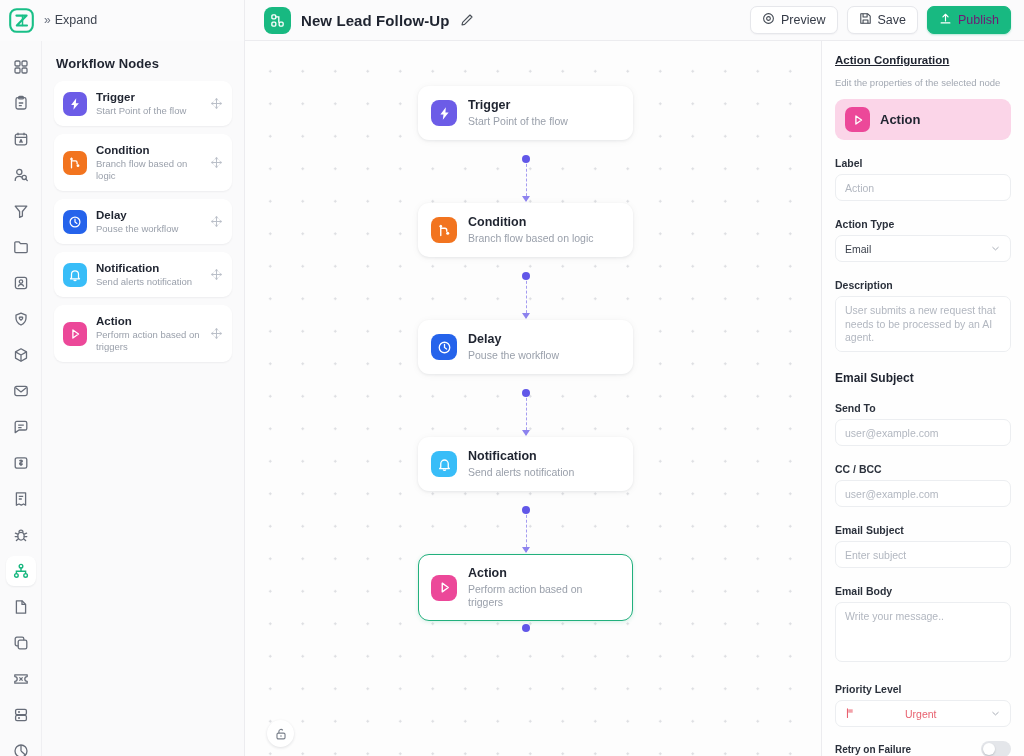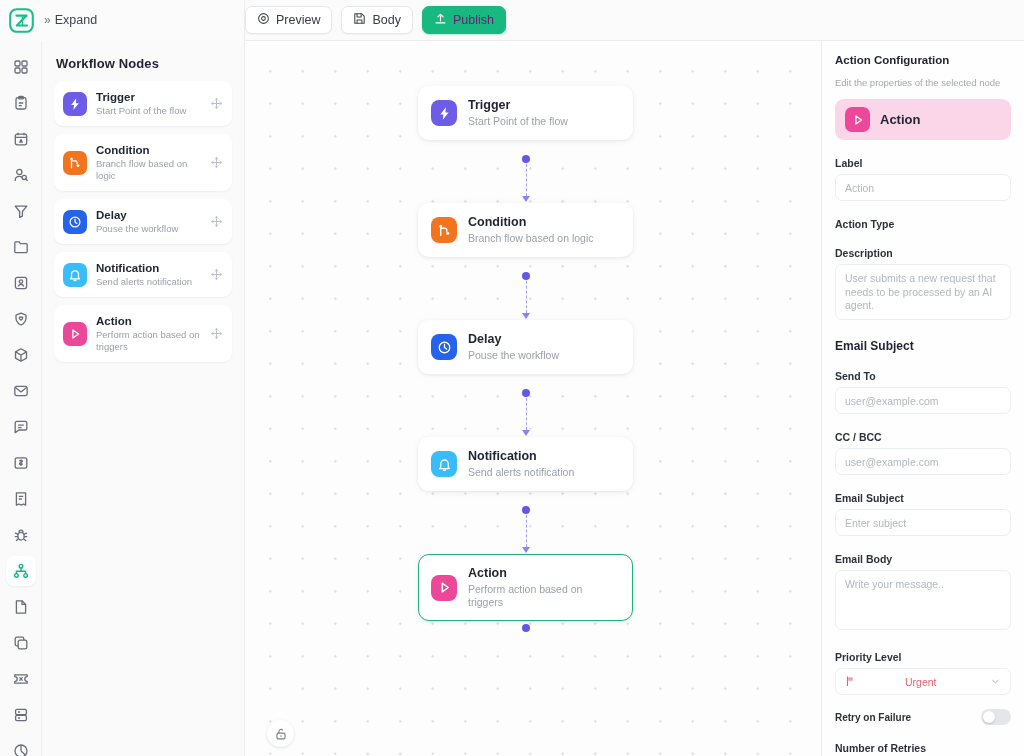--- a/index.html
+++ b/index.html
@@ -142,21 +142,21 @@
     justify-content: center; box-shadow: 0 1px 3px rgba(16,24,40,.12);
     cursor: pointer; color: #7a808b; z-index: 5;
   }
 
   
   .inspector {
     width: 203px; min-width: 203px; background: #fefefe;
     border-left: 1px solid #ececef; padding: 13px 13px 0 13px;
     overflow: hidden;
   }
-  .ins-title { font-size: 11.5px; font-weight: 700; color: #1f2430; }
+  .ins-title { font-size: 11.5px; font-weight: 700; color: #1f2430; text-decoration: underline; }
   .ins-sub { font-size: 9.5px; color: #a2a8b2; margin-top: 11px; line-height: 12px; }
   .ins-chip {
     margin-top: 10px; background: #fbd5e8; border-radius: 9px;
     padding: 8px 10px; display: flex; align-items: center; gap: 10px;
   }
   .chip-ico { width: 25px; height: 25px; border-radius: 7px; flex: 0 0 auto;
     display: flex; align-items: center; justify-content: center; }
   .chip-label { font-size: 13px; font-weight: 700; color: #1f2430; }
 
   .fld { margin-top: 17px; }
@@ -199,39 +199,55 @@
           <path d="M7.4 7.6h10.2l-9.8 9.9h10.2" fill="none" stroke="#19bf87" stroke-width="2.1" stroke-linecap="round" stroke-linejoin="round"></path>
           <path d="M13.5 7.6v9.9" stroke="#19bf87" stroke-width="1.5" stroke-linecap="round"></path>
         </svg>
       </div>
       <div class="expand-btn">
         <span class="expand-chev">»</span>
         <span>Expand</span>
       </div>
     </div>
 
+    <div class="title-zone">
+      <div class="title-badge">
+        <svg width="15" height="15" viewBox="0 0 16 16" fill="none" stroke="#ffffff" stroke-width="1.4" stroke-linecap="round">
+          <rect x="2" y="2" width="4.2" height="4.2" rx="1.1"></rect>
+          <rect x="9.8" y="9.8" width="4.2" height="4.2" rx="1.1"></rect>
+          <rect x="2" y="9.8" width="4.2" height="4.2" rx="1.1"></rect>
+          <path d="M6.2 4.1h3.2v5.7"></path>
+        </svg>
+      </div>
+      <div class="wf-title">New Lead Follow-Up</div>
+      <span class="edit-pencil">
+        <svg width="14" height="14" viewBox="0 0 16 16" fill="none" stroke="#4a5058" stroke-width="1.3" stroke-linecap="round" stroke-linejoin="round">
+          <path d="M11.4 2.3l2.3 2.3-8.4 8.4-3 .7.7-3z"></path>
+        </svg>
+      </span>
+    </div>
 
     <div class="actions-zone">
       <div class="btn">
         <span>
           <svg width="13" height="13" viewBox="0 0 16 16" fill="none" stroke="#3f4650" stroke-width="1.3">
             <circle cx="8" cy="8" r="6"></circle>
               <circle cx="8" cy="8" r="2.3"></circle>
           </svg>
         </span>
         <span>Preview</span>
       </div>
       <div class="btn">
         <span>
           <svg width="13" height="13" viewBox="0 0 16 16" fill="none" stroke="#3f4650" stroke-width="1.3" stroke-linejoin="round">
             <path d="M2.2 2.2h8.6l3 3v8.6H2.2z"></path>
               <path d="M5 2.2v4h5v-4M5 13.8v-4h6v4"></path>
           </svg>
         </span>
-        <span>Body</span>
+        <span>Save</span>
       </div>
       <div class="btn primary">
         <span>
           <svg width="13" height="13" viewBox="0 0 16 16" fill="none" stroke="#ffffff" stroke-width="1.4" stroke-linecap="round" stroke-linejoin="round">
             <path d="M8 11V2.8M4.8 6L8 2.8 11.2 6M2.6 13.4h10.8"></path>
           </svg>
         </span>
         <span>Publish</span>
       </div>
     </div>
@@ -580,20 +596,28 @@
         <div class="chip-label">Action</div>
       </div>
 
       <div class="fld">
         <label class="fld-label">Label</label>
         <input class="ctrl" type="text" placeholder="Action" style="">
       </div>
 
       <div class="fld">
         <label class="fld-label">Action Type</label>
+        <div class="ctrl sel">
+          <span>Email</span>
+          <span class="chev">
+            <svg width="11" height="11" viewBox="0 0 16 16" fill="none" stroke="currentColor" stroke-width="1.4" stroke-linecap="round" stroke-linejoin="round">
+                <path d="M4 6.4L8 10l4-3.6"></path>
+              </svg>
+          </span>
+        </div>
       </div>
 
       <div class="fld">
         <label class="fld-label">Description</label>
         <textarea class="ctrl" placeholder="User submits a new request that needs to be processed by an AI agent." style=""></textarea>
       </div>
 
       <div class="sec-head">Email Subject</div>
 
       <div class="fld">

